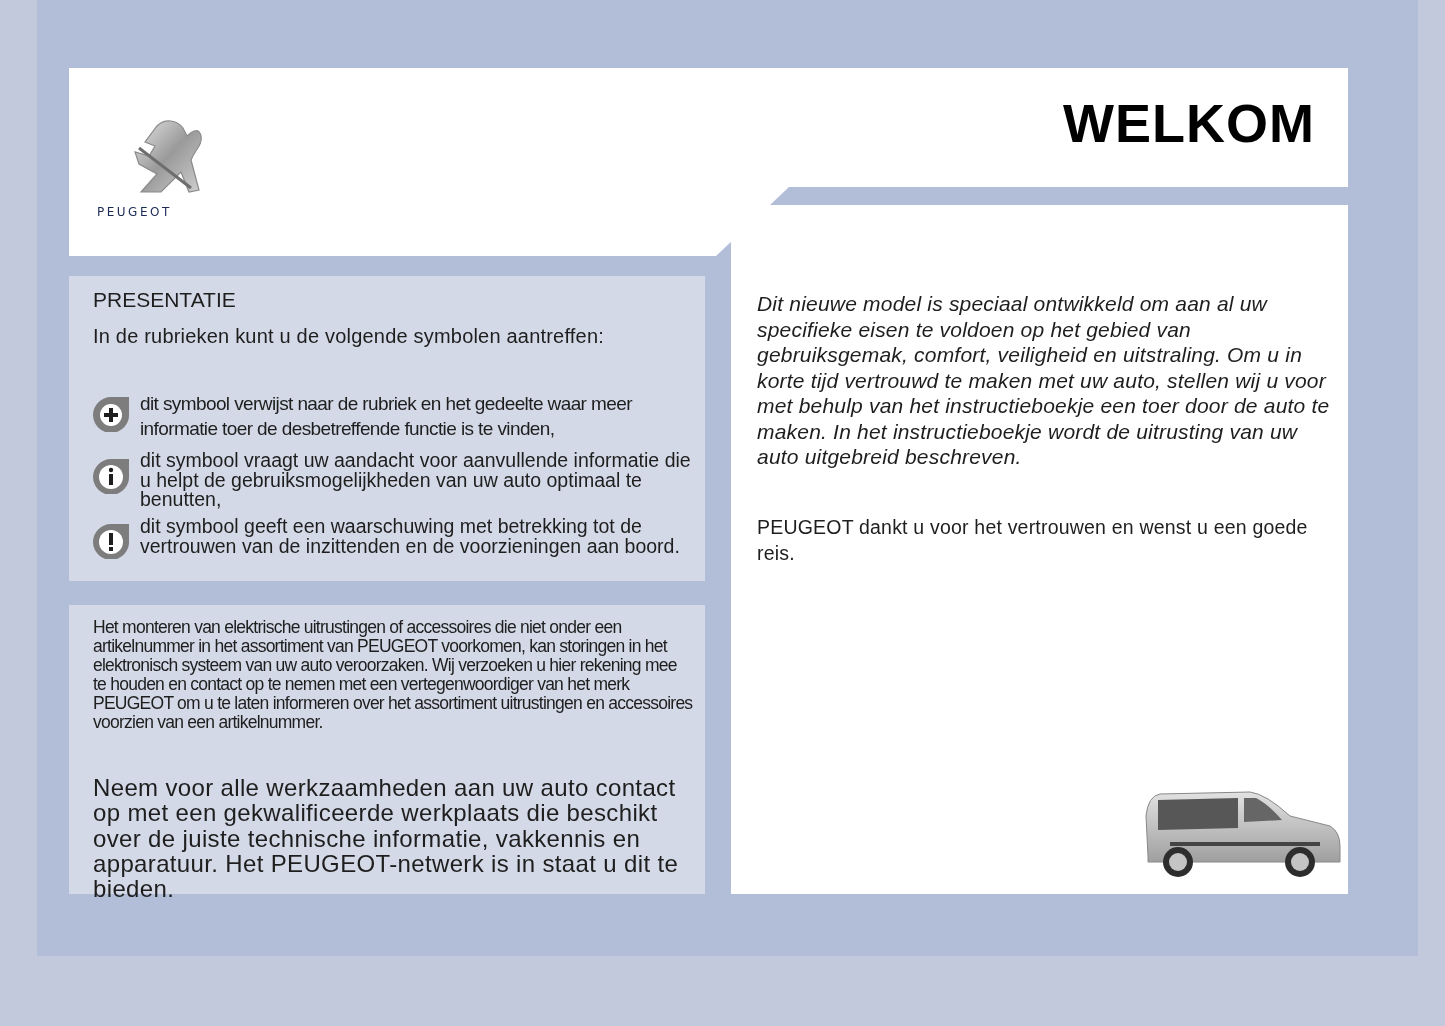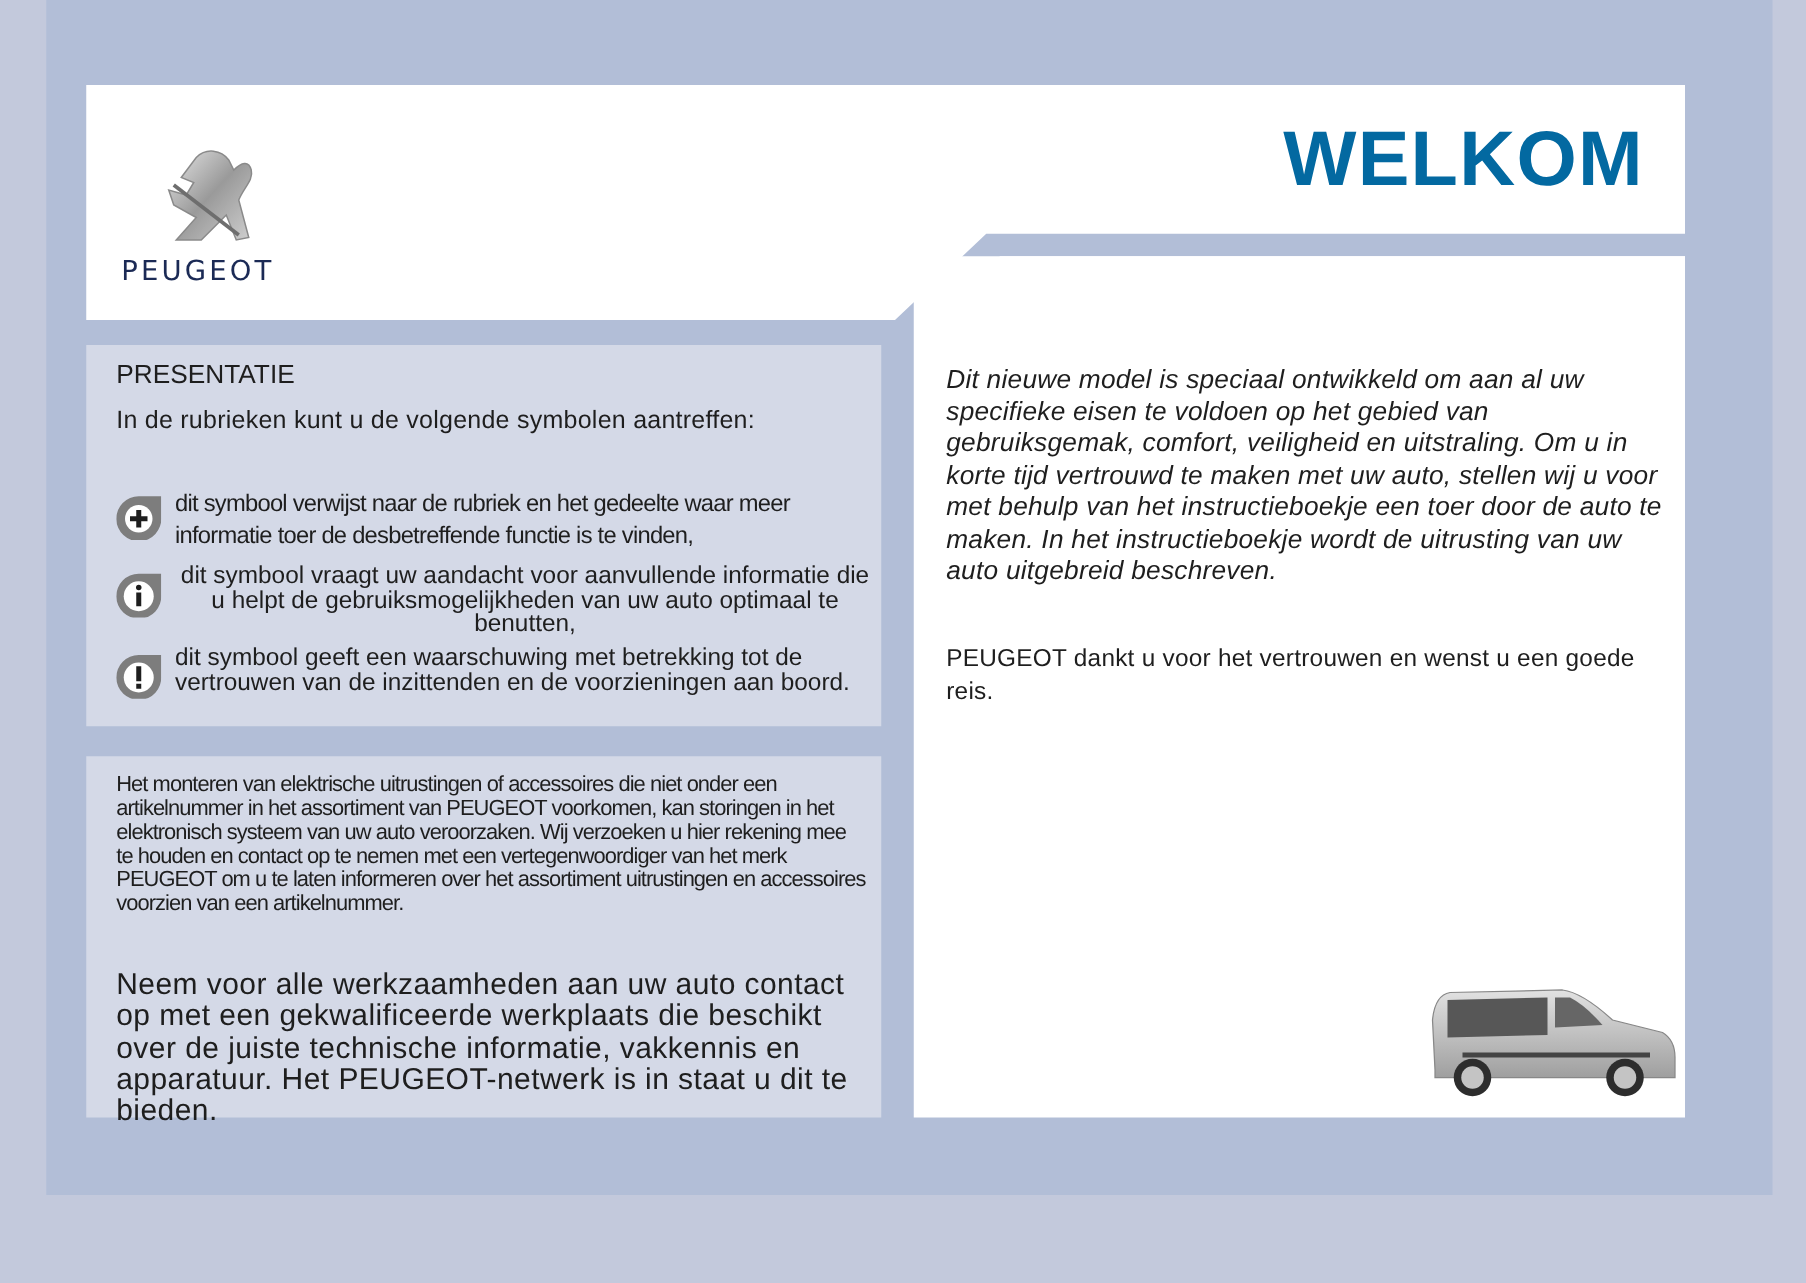--- a/index.html
+++ b/index.html
@@ -21,27 +21,27 @@
   
   .notch {
     position: absolute; left: 0; top: 0; width: 1445px; height: 1026px;
     pointer-events: none;
   }
   .logo {
     position: absolute; left: 95px; top: 116px; width: 150px; height: 110px;
   }
   .logo-word {
     position: absolute; left: 97px; top: 205px;
-    font-family: "DejaVu Sans", sans-serif; font-size: 22px; letter-spacing: 2.5px;
+    font-family: "DejaVu Sans", sans-serif; font-size: 12px; letter-spacing: 2.5px;
     color: #1b2a55; font-weight: 500;
   }
   .welkom {
     position: absolute; right: 130px; top: 92px;
-    font-family: "Liberation Sans", sans-serif; font-weight: bold; font-size: 62px;
-    letter-spacing: 1px; color: #0369a1;
+    font-family: "Liberation Sans", sans-serif; font-weight: bold; font-size: 54px;
+    letter-spacing: 1px; color: #000000;
   }
   .right-panel {
     position: absolute; left: 731px; top: 205px; width: 617px; height: 689px;
     background: #ffffff;
   }
   .presentatie {
     position: absolute; left: 69px; top: 276px; width: 636px; height: 305px;
     background: #d4d9e7;
   }
   .warn-panel {
@@ -125,21 +125,21 @@
   <div class="sym-text cond" style="top:-2px;">dit symbool verwijst naar de rubriek en het gedeelte waar meer informatie toer de desbetreffende functie is te vinden,</div>
 </div>
 
 <div class="sym-row" style="top:456px;">
   <svg class="sym-icon" style="top:2px;" viewBox="0 0 36 36">
     <path d="M18 1 L36 1 L36 18 A18 18 0 1 1 18 1 Z" fill="#7d7d7d"></path>
     <circle cx="18" cy="19" r="12" fill="#ffffff"></circle>
     <circle cx="18" cy="12" r="2.2" fill="#1e1e1e"></circle>
     <rect x="16" y="16" width="4" height="11" fill="#1e1e1e"></rect>
   </svg>
-  <div class="sym-text" style="top:-5px;text-align:center;">dit symbool vraagt uw aandacht voor aanvullende informatie die u helpt de gebruiksmogelijkheden van uw auto optimaal te benutten,</div>
+  <div class="sym-text" style="top:-5px;">dit symbool vraagt uw aandacht voor aanvullende informatie die u helpt de gebruiksmogelijkheden van uw auto optimaal te benutten,</div>
 </div>
 
 <div class="sym-row" style="top:522px;">
   <svg class="sym-icon" style="top:1px;" viewBox="0 0 36 36">
     <path d="M18 1 L36 1 L36 18 A18 18 0 1 1 18 1 Z" fill="#7d7d7d"></path>
     <circle cx="18" cy="19" r="12" fill="#ffffff"></circle>
     <rect x="16" y="10" width="4" height="12" fill="#1e1e1e"></rect>
     <rect x="16" y="24" width="4" height="4" fill="#1e1e1e"></rect>
   </svg>
   <div class="sym-text" style="top:-5px;">dit symbool geeft een waarschuwing met betrekking tot de vertrouwen van de inzittenden en de voorzieningen aan boord.</div>

